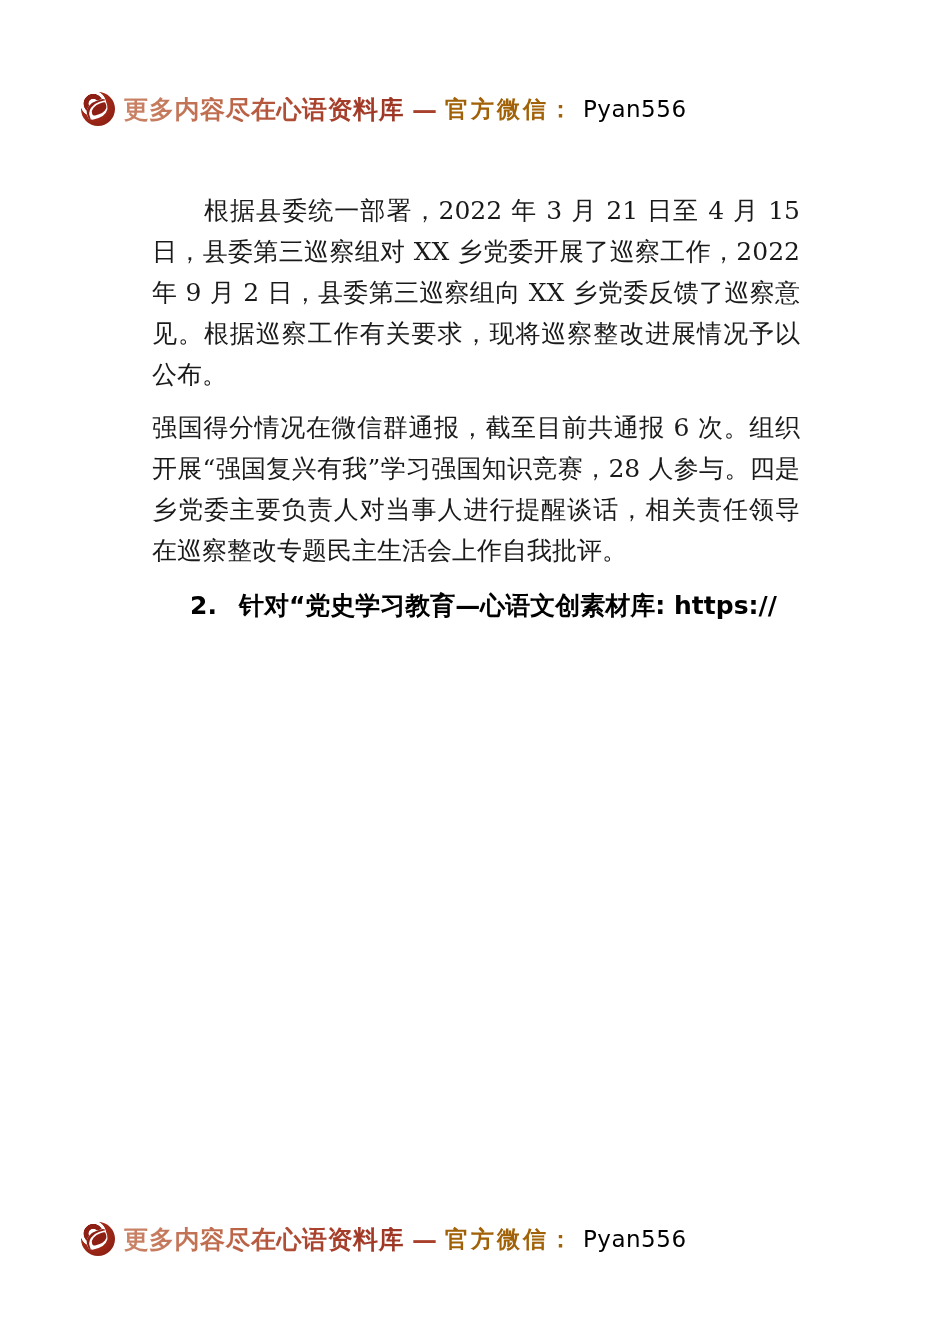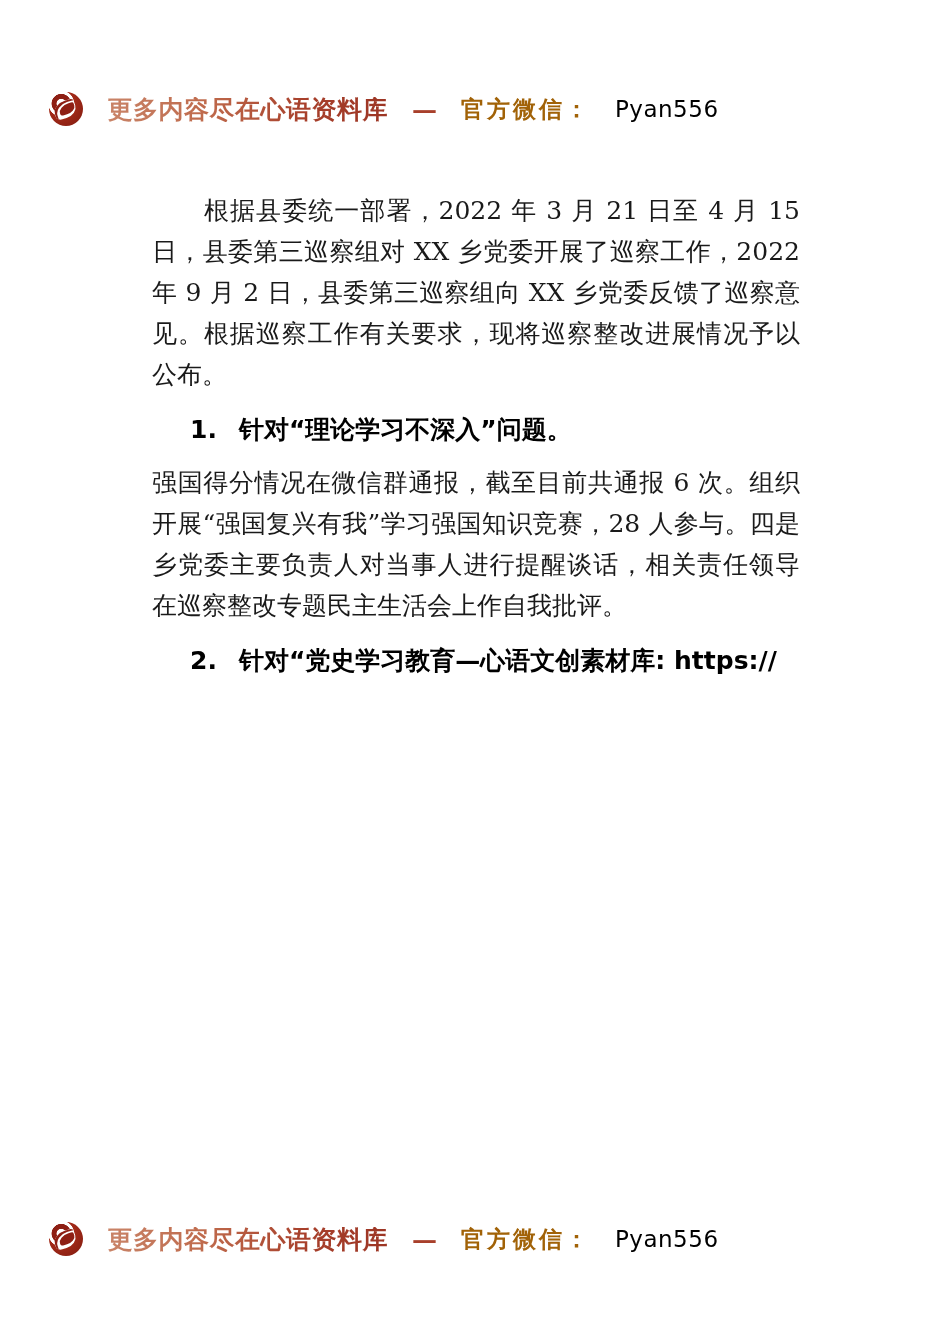--- a/index.html
+++ b/index.html
@@ -23,21 +23,21 @@
   }
 
   
   .watermark {
     position: absolute;
     left: 0;
     width: 768px;
     display: flex;
     align-items: center;
     justify-content: center;
-    gap: 24px;
+    gap: 8px;
     user-select: none;
   }
   .watermark.top { top: 92px; }
   .watermark.bottom { top: 1222px; }
 
   .wm-logo {
     width: 34px;
     height: 34px;
     border-radius: 50%;
     position: relative;
@@ -162,23 +162,20 @@
     <span class="wm-text-wx">官方微信：</span>
     <span class="wm-text-id">Pyan556</span>
   </div>
 
   <div class="content">
 
 
     <p class="para indent">根据县委统一部署，2022 年 3 月 21 日至 4 月 15 日，县委第三巡察组对 XX 乡党委开展了巡察工作，2022 年 9 月 2 日，县委第三巡察组向 XX 乡党委反馈了巡察意见。根据巡察工作有关要求，现将巡察整改进展情况予以公布。</p>
 
 
-    <h3 class="num-head">
-      <span class="num">1.</span><span>针对“理论学习不深入”问题。</span>
-    </h3>
 
 
     <p class="para noindent">强国得分情况在微信群通报，截至目前共通报 6 次。组织开展“强国复兴有我”学习强国知识竞赛，28 人参与。四是乡党委主要负责人对当事人进行提醒谈话，相关责任领导在巡察整改专题民主生活会上作自我批评。</p>
 
     <h3 class="num-head">
       <span class="num">2.</span><span>针对“党史学习教育—心语文创素材库: https://</span>
     </h3>
 
   </div>
 

